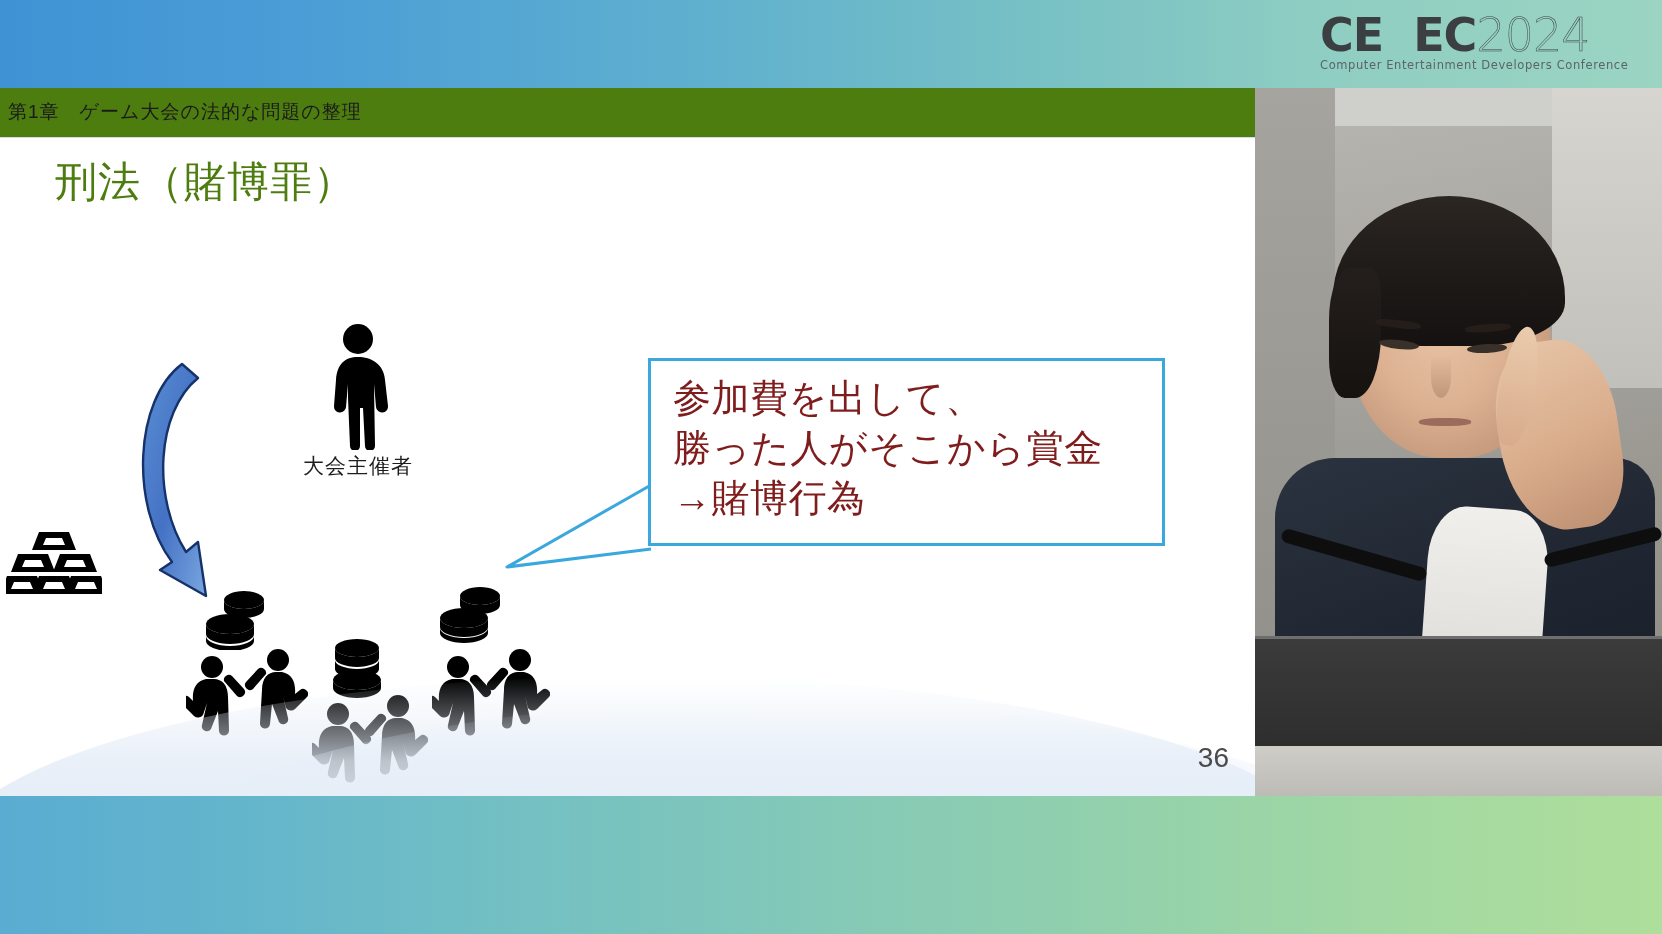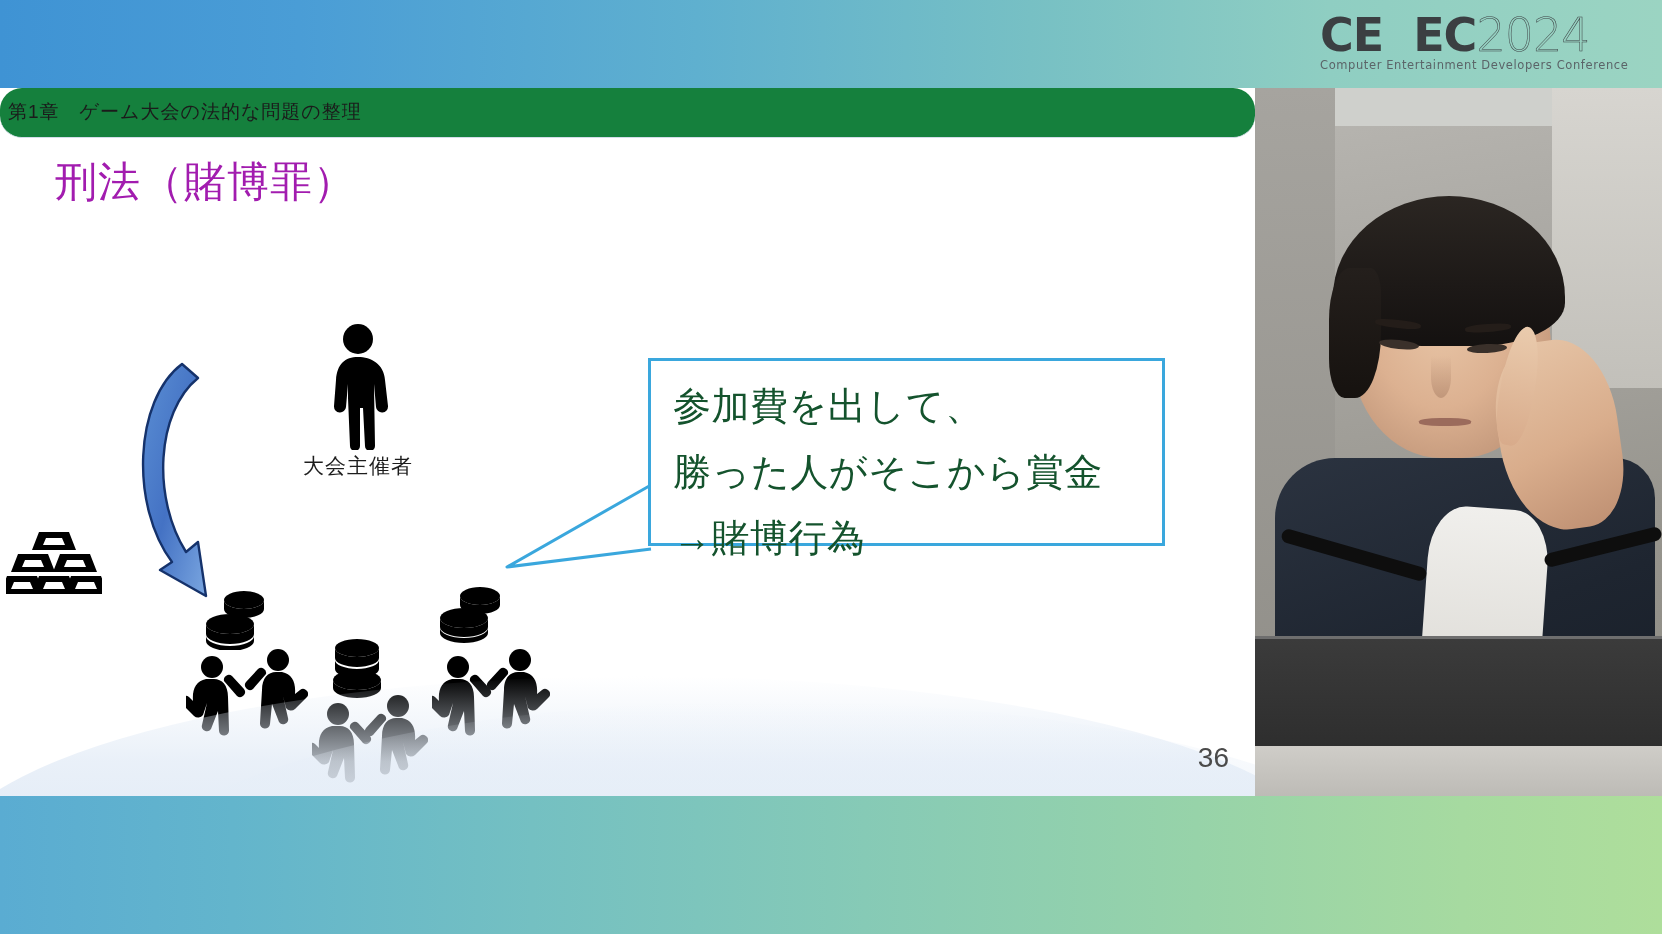--- a/index.html
+++ b/index.html
@@ -82,38 +82,37 @@
     position: absolute;
     left: 0; top: 88px;
     width: 1255px; height: 708px;
     background: #ffffff;
     overflow: hidden;
   }
   .slide-header {
     position: absolute;
     left: 0; top: 0;
     width: 1255px; height: 50px;
-    background: #15803d;
+    background: #4d7c0f;
     border-bottom: 1px solid #d3ddea;
-    border-radius: 22px;
   }
   .slide-header-text {
     position: absolute;
     left: 8px; top: 11px;
     font-size: 19px;
     color: #1b1b1b;
     letter-spacing: 1px;
     white-space: nowrap;
   }
 
   .slide-title {
     position: absolute;
     left: 55px; top: 66px;
     font-size: 42px;
-    color: #a21caf;
+    color: #4d7c0f;
     letter-spacing: 1px;
     white-space: nowrap;
   }
 
   
   .slide-swoosh {
     position: absolute;
     left: -60px; bottom: -70px;
     width: 1400px; height: 190px;
     background: linear-gradient(180deg, rgba(228,236,247,0) 0%, rgba(226,235,246,0.75) 45%, rgba(222,232,245,0.95) 100%);
@@ -154,22 +153,22 @@
     position: absolute;
     left: 648px; top: 270px;
     width: 517px; height: 188px;
     border: 3px solid #3aa7dd;
     background: #ffffff;
   }
   .callout-text {
     position: absolute;
     left: 22px; top: 12px;
     font-size: 38px;
-    line-height: 66px;
-    color: #14532d;
+    line-height: 50px;
+    color: #7f1d1d;
     letter-spacing: 0.5px;
     white-space: pre-line;
   }
   .callout-tail {
     position: absolute;
     left: 505px; top: 395px;
     width: 150px; height: 90px;
     pointer-events: none;
   }
 

